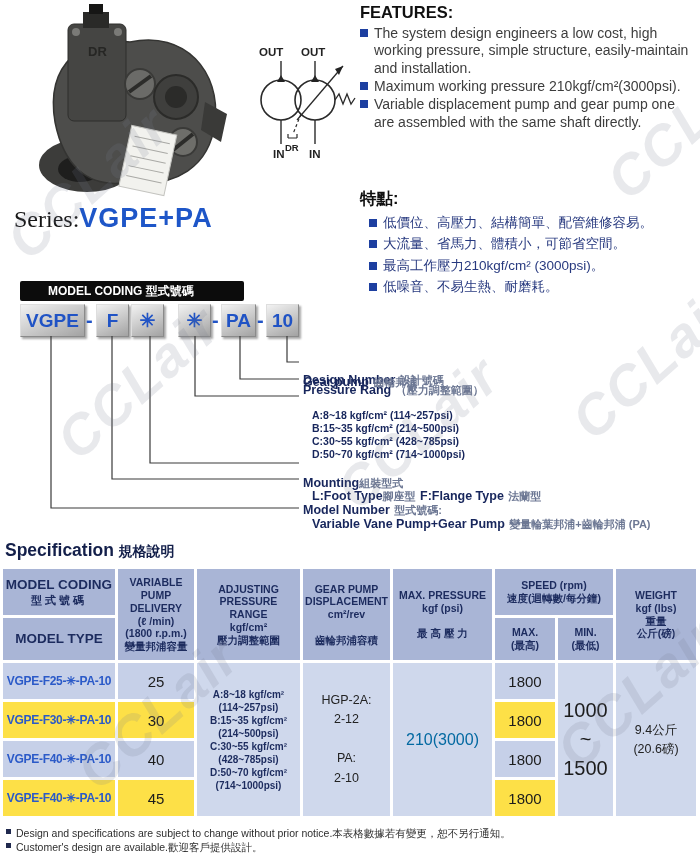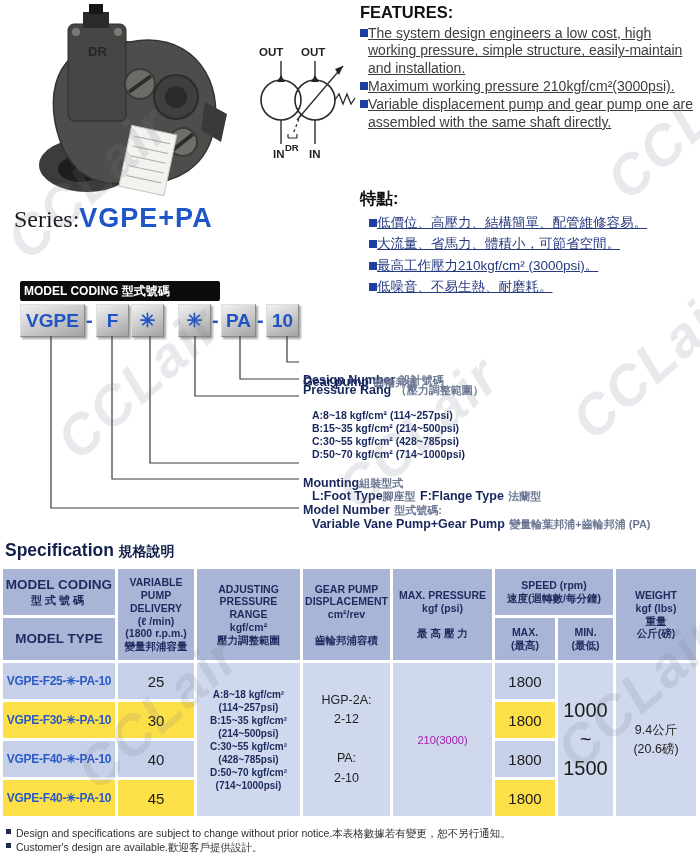--- a/index.html
+++ b/index.html
@@ -8,33 +8,33 @@
   .abs{position:absolute;}
   .pre{white-space:pre-line;}
 
   
   .wm{position:absolute;font-weight:bold;font-style:italic;font-size:56px;
       color:rgba(120,126,140,0.17);transform:rotate(-42deg);letter-spacing:2px;
       pointer-events:none;z-index:9;}
 
   
   .feat-title{font-weight:bold;font-size:16.5px;color:#101010;margin-bottom:3px;}
-  .feat-item{display:flex;font-size:14px;line-height:1.24;color:#3d3d3d;margin-bottom:1px;text-decoration:underline;}
+  .feat-item{display:flex;gap:6px;font-size:14px;line-height:1.24;color:#3d3d3d;margin-bottom:1px;}
   .feat-item .sq{flex:0 0 8px;width:8px;height:8px;background:#1d3fa0;margin-top:4px;}
   .zh-item{color:#27397f;font-size:13.5px;line-height:1.5;padding-left:9px;}
   .zh-item .sq{margin-top:6px;}
 
   
   .series-label{font-family:"Liberation Serif",serif;font-size:24px;color:#161616;}
   .series-value{font-size:27px;font-weight:bold;color:#1e56c8;letter-spacing:1px;}
 
   
   .mc-bar{position:absolute;left:20px;top:281px;width:196px;height:20px;background:#0c0c0c;
           color:#fff;font-weight:bold;font-size:12px;display:flex;align-items:center;
-          padding-left:4px;border-radius:2px;}
+          padding-left:28px;border-radius:2px;}
   .block{position:absolute;top:304px;height:31px;
          background:linear-gradient(155deg,#f2f2f2 0%,#cfcfcf 45%,#a2a2a2 100%);
          border:1px solid #8a8a8a;border-top-color:#dedede;border-left-color:#dedede;
          box-shadow:1.5px 1.5px 2px rgba(0,0,0,.35);
          color:#2053c5;font-weight:bold;font-size:19px;
          display:flex;align-items:center;justify-content:center;}
   .dash{position:absolute;top:309px;color:#2053c5;font-weight:bold;font-size:20px;}
   .legend-line{position:absolute;left:303px;white-space:nowrap;z-index:3;}
   .len{font-weight:bold;font-size:12.5px;color:#17265c;}
   .lzh{font-size:11px;color:#6d7894;font-weight:bold;}
@@ -52,21 +52,21 @@
   .hd{background:#a9b5d6;color:#1c2b5e;font-weight:bold;font-size:10.5px;line-height:1.22;}
   .hd-big{font-size:13.5px;letter-spacing:0;}
   .hd-zh{font-size:11px;letter-spacing:3px;}
   .c-dark{background:#c6d0e8;}
   .c-light{background:#fde047;}
   .c-span{background:#cfd8ec;}
   .model{color:#2b5ac8;font-weight:bold;font-size:12px;letter-spacing:-0.3px;}
   .num{font-size:15px;color:#1c1c1c;}
   .cell-press{font-size:10px;font-weight:bold;color:#1c2b5e;line-height:1.3;}
   .cell-gear{font-size:12.5px;color:#222;text-align:left;padding-left:12px;line-height:1.55;}
-  .cell-maxp{font-size:11px;color:#a21caf;}
+  .cell-maxp{font-size:16px;color:#0369a1;}
   .cell-smin{font-size:20px;color:#1c1c1c;line-height:1.45;margin-top:44px;}
   .cell-weight{font-size:12.5px;color:#222;line-height:1.5;}
 
   
   .note{display:flex;gap:5px;font-size:10.5px;color:#2e2e2e;line-height:1.35;}
   .note .sq{flex:0 0 5px;width:5px;height:5px;background:#20294e;margin-top:3px;}
 </style>
 </head>
 <body>
 

